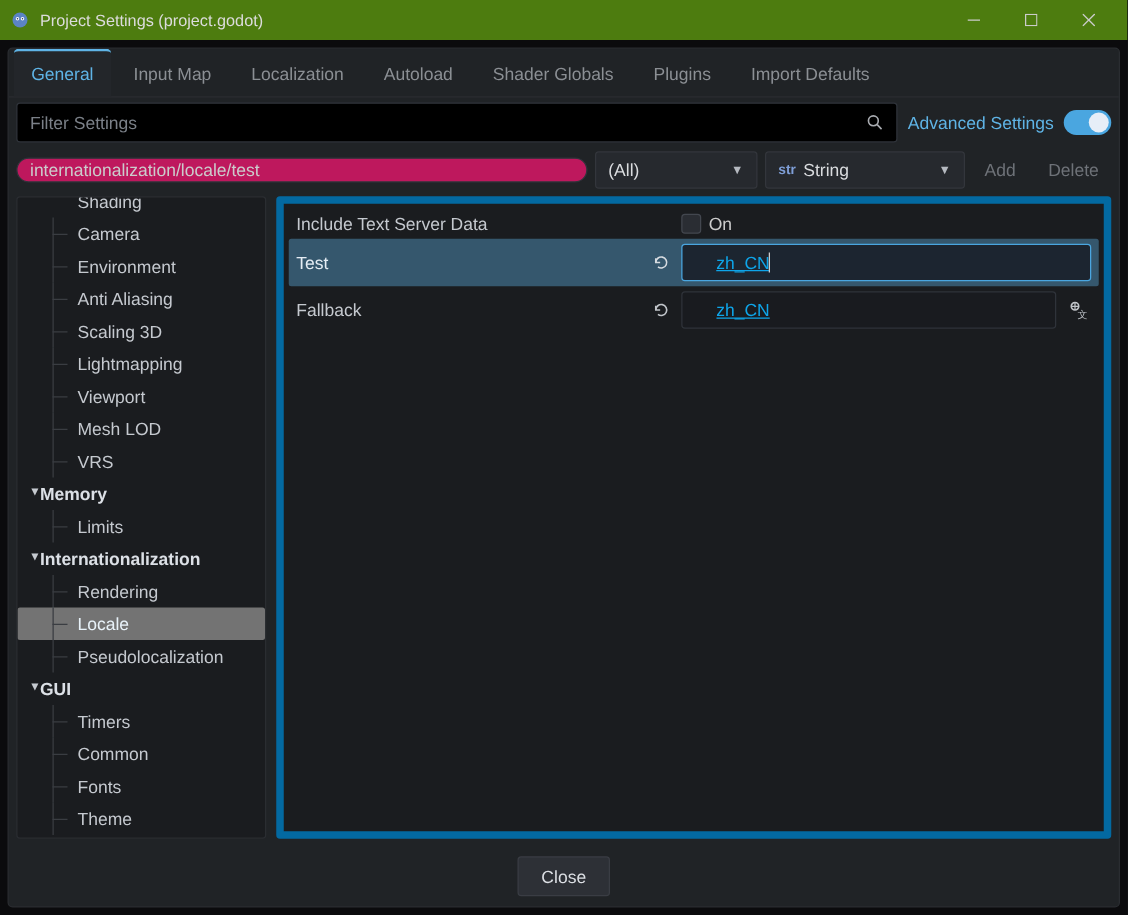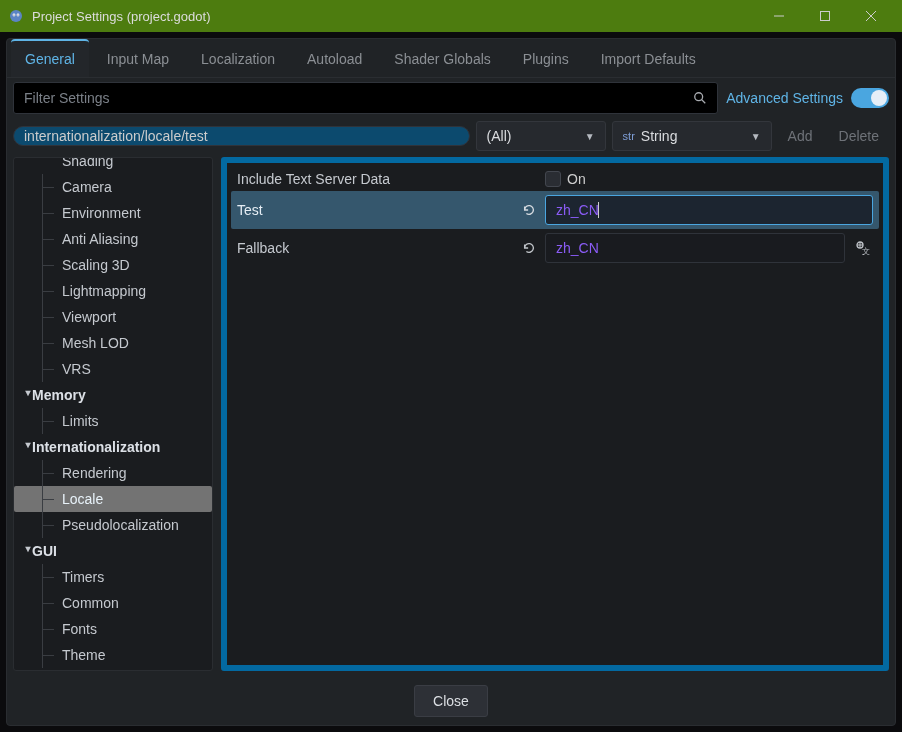--- a/index.html
+++ b/index.html
@@ -109,21 +109,21 @@
     border-radius: 50%;
   }
   .param-row {
     display: flex;
     align-items: center;
     padding: 3px 6px;
     gap: 6px;
   }
   .param-input {
     flex: 1;
-    background: #0c4a6e;
+    background: #be185d;
     border: 1px solid #2f333a;
     border-radius: 14px;
     color: #cccccc;
     padding: 1px 10px;
     font-size: 14px;
     outline: none;
     position: relative;
   }
   .dropdown {
     background: #26292e;
@@ -136,21 +136,21 @@
     gap: 6px;
     min-width: 130px;
     justify-content: space-between;
     cursor: pointer;
   }
   .dropdown.type { min-width: 160px; }
   .type-tag {
     background: transparent;
     color: #7f9fd8;
     font-size: 11px;
-    font-weight: normal;
+    font-weight: bold;
   }
   .ghost-btn {
     padding: 6px 10px;
     color: #6e7278;
     font-size: 14px;
     cursor: default;
   }
   .body {
     flex: 1;
     display: flex;
@@ -244,24 +244,25 @@
     width: 16px; height: 16px;
     background: #2a2d33;
     border: 1px solid #43474f;
     border-radius: 3px;
   }
   .value-input {
     flex: 1;
     background: #191b1f;
     border: 1px solid #2f333a;
     border-radius: 3px;
-    color: #8b5cf6;
-    padding: 6px 10px;
+    color: #0ea5e9;
+    padding: 6px 27px;
     font-size: 14px;
     outline: none;
+    text-decoration: underline;
   }
   .value-input.focused {
     border: 1px solid #4aa6e0;
     background: #1c2530;
   }
   .icon-btn {
     width: 22px; height: 26px;
     display: flex; align-items: center; justify-content: center;
     color: #c0c4c9;
   }

